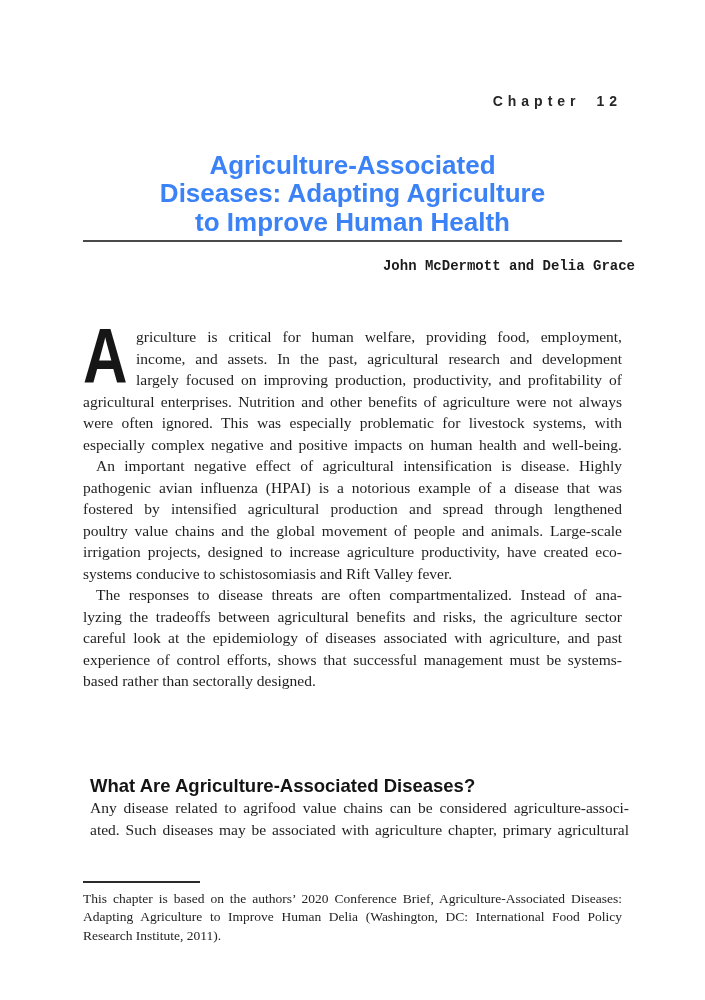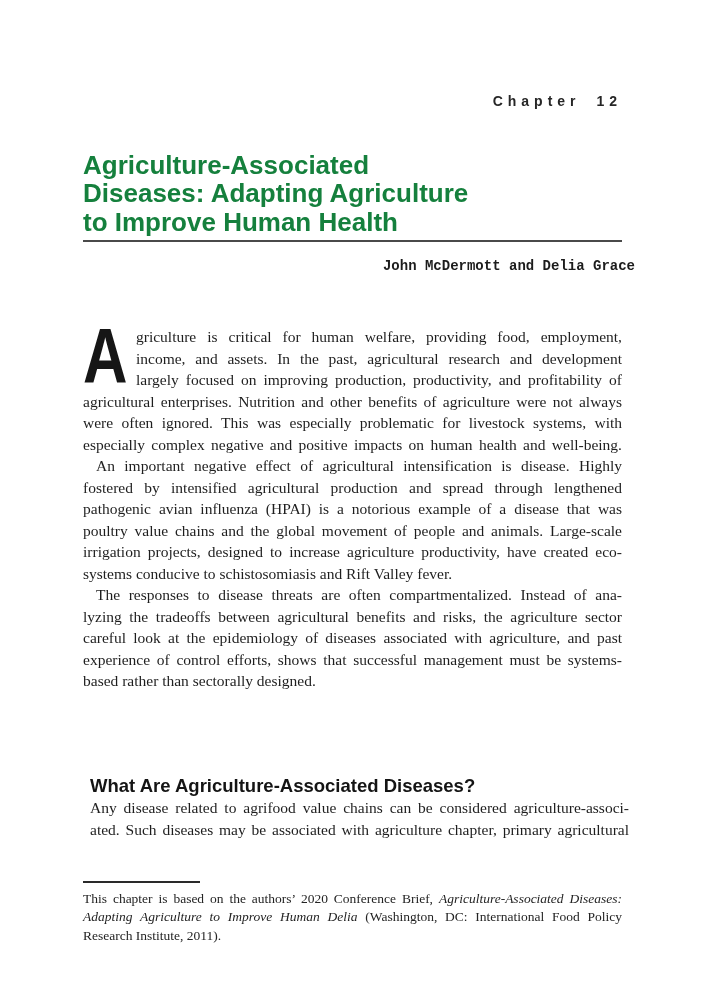--- a/index.html
+++ b/index.html
@@ -18,21 +18,21 @@
     font-weight:bold;font-size:14px;line-height:18px;
     letter-spacing:5px;word-spacing:7px;
     text-align:right;color:#262626;
   }
 
   
   .chapter-title{
     left:83px;top:151px;width:539px;
     font-family:"Liberation Sans", sans-serif;
     font-weight:bold;font-size:26px;line-height:28.3px;
-    text-align:left;color:#15803d;
+    text-align:center;color:#3b82f6;
   }
   .title-rule{
     left:83px;top:240px;width:539px;height:2px;
     background:var(--title-rule,#4a4a4a);
   }
   .byline{
     left:96px;top:257px;width:539px;
     font-family:Liberation Mono, monospace;
     font-weight:bold;font-size:14px;line-height:18px;
     text-align:right;color:#1c1c1c;
@@ -76,21 +76,21 @@
   
   .footnote-rule{
     left:83px;top:881px;width:117px;height:2px;
     background:var(--footnote-rule,#2a2a2a);
   }
   .footnote-text{
     left:83px;top:890px;width:539px;
     font-size:13.5px;line-height:18.3px;color:#242424;
   }
   .footnote-text .bline{white-space:nowrap;}
-  .footnote-text .ital{font-style:italic;}
+  .footnote-text .ital{}
 </style>
 </head>
 <body style="--text: #1e1e1e; --title-rule: #4a4a4a; --footnote-rule: #2a2a2a;">
 
 <div class="abs chapter-label">Chapter 12</div>
 
 <div class="abs chapter-title">
   <div>Agriculture-Associated</div>
   <div>Diseases: Adapting Agriculture</div>
   <div>to Improve Human Health</div>
@@ -105,22 +105,22 @@
       <span class="dropcap">A</span>
       <div class="bline fit" style="letter-spacing: 0px;">griculture is critical for human welfare, providing food, employment,</div>
       <div class="bline fit" style="letter-spacing: 0px;">income, and assets. In the past, agricultural research and development</div>
       <div class="bline fit" style="letter-spacing: 0px;">largely focused on improving production, productivity, and profitability of</div>
       <div class="bline fit" style="letter-spacing: 0px;">agricultural enterprises. Nutrition and other benefits of agriculture were not always</div>
       <div class="bline fit" style="letter-spacing: 0px;">were often ignored. This was especially problematic for livestock systems, with</div>
       <div class="bline fit" style="letter-spacing: 0px;">especially complex negative and positive impacts on human health and well-being.</div>
     </div>
     <div class="para">
       <div class="bline fit indented" style="letter-spacing: 0px;">An important negative effect of agricultural intensification is disease. Highly</div>
+      <div class="bline fit" style="letter-spacing: 0px;">pathogenic avian influenza (HPAI) is a notorious example of a disease that was</div>
       <div class="bline fit" style="letter-spacing: 0px;">fostered by intensified agricultural production and spread through lengthened</div>
-      <div class="bline fit" style="letter-spacing: 0px;">pathogenic avian influenza (HPAI) is a notorious example of a disease that was</div>
       <div class="bline fit" style="letter-spacing: 0px;">poultry value chains and the global movement of people and animals. Large-scale</div>
       <div class="bline fit" style="letter-spacing: 0px;">irrigation projects, designed to increase agriculture productivity, have created eco-</div>
       <div class="bline fit lastline" style="letter-spacing: 0px;">systems conducive to schistosomiasis and Rift Valley fever.</div>
     </div>
     <div class="para">
       <div class="bline fit indented" style="letter-spacing: 0px;">The responses to disease threats are often compartmentalized. Instead of ana-</div>
       <div class="bline fit" style="letter-spacing: 0px;">lyzing the tradeoffs between agricultural benefits and risks, the agriculture sector</div>
       <div class="bline fit" style="letter-spacing: 0px;">careful look at the epidemiology of diseases associated with agriculture, and past</div>
       <div class="bline fit" style="letter-spacing: 0px;">experience of control efforts, shows that successful management must be systems-</div>
       <div class="bline fit lastline" style="letter-spacing: 0px;">based rather than sectorally designed.</div>

